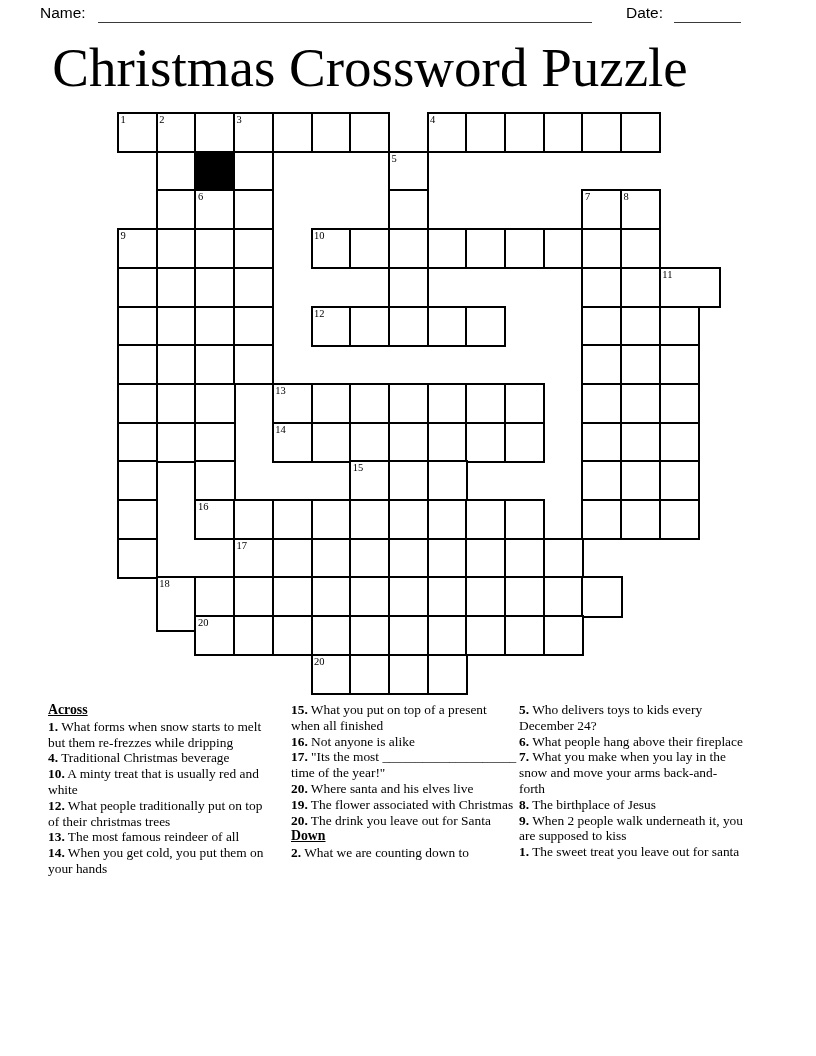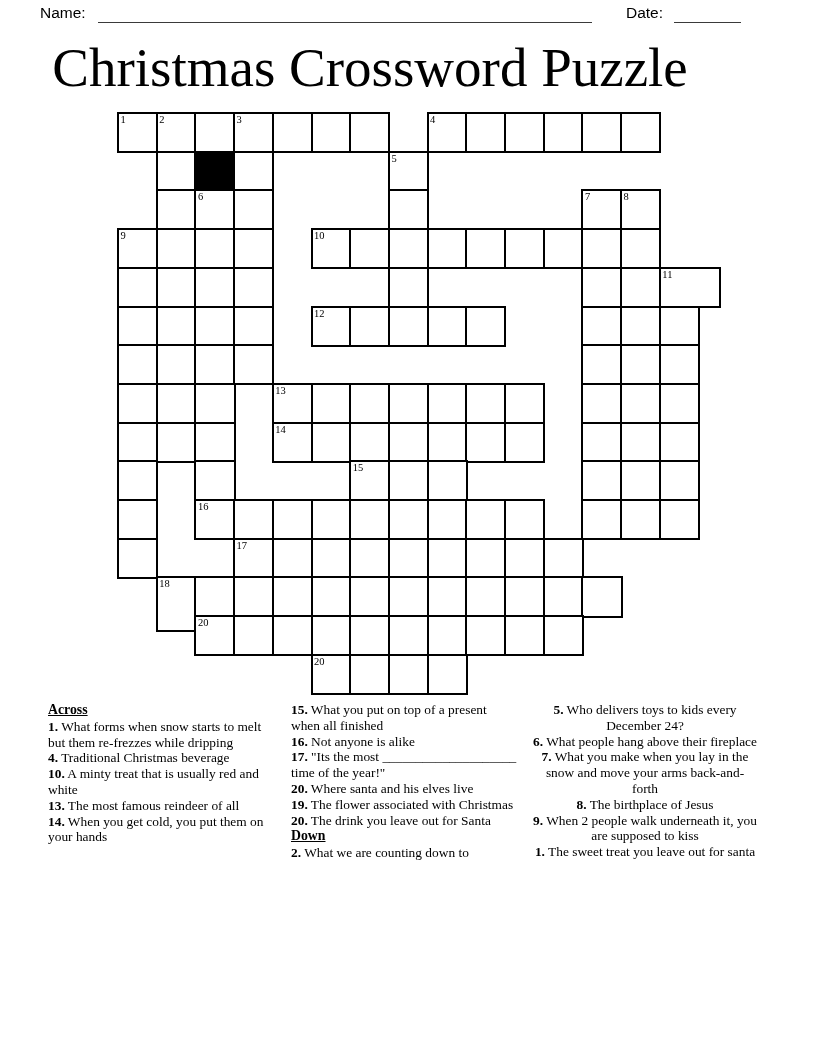--- a/index.html
+++ b/index.html
@@ -23,21 +23,21 @@
   .cell{position:absolute;box-sizing:border-box;border:2.5px solid #000;background:#fff;}
   .cell.black{background:#000;}
   .cell .num{position:absolute;left:1.5px;top:0px;font-size:10.5px;line-height:12px;
              font-family:"Liberation Serif",serif;color:#000;}
 
   
   .clue-col{position:absolute;top:702px;font-size:13.4px;line-height:15.8px;
             font-family:"Liberation Serif",serif;color:#000;}
   .clue-col-1{left:48px;width:220px;}
   .clue-col-2{left:291px;width:228px;}
-  .clue-col-3{left:533px;width:224px;text-align:center;}
+  .clue-col-3{left:519px;width:224px;}
   .clue-header{font-weight:bold;text-decoration:underline;font-size:13.8px;margin:0 0 1px 0;}
   .clue{margin:0;}
   .clue b{font-weight:bold;}
 </style>
 </head>
 <body>
 
 <div class="page">
 
   <span class="hdr-label name-label">Name:</span>
@@ -234,20 +234,21 @@
       <div class="cell" style="left: 232.2px; top: 541.8px; width: 41.2px; height: 41.2px;"></div>
       <div class="cell" style="left: 270.9px; top: 541.8px; width: 41.2px; height: 41.2px;"></div>
       <div class="cell" style="left: 309.6px; top: 541.8px; width: 41.2px; height: 41.2px;"></div>
     </div>
 
   <div class="clue-col clue-col-1" id="clue-col-1">
       <div class="clue-header">Across</div>
       <div class="clue"><b>1.</b> What forms when snow starts to melt but them re-frezzes while dripping</div>
       <div class="clue"><b>4.</b> Traditional Christmas beverage</div>
       <div class="clue"><b>10.</b> A minty treat that is usually red and white</div>
+      <div class="clue"><b>12.</b> What people traditionally put on top of their christmas trees</div>
       <div class="clue"><b>13.</b> The most famous reindeer of all</div>
       <div class="clue"><b>14.</b> When you get cold, you put them on your hands</div>
     </div>
   <div class="clue-col clue-col-2" id="clue-col-2">
       <div class="clue"><b>15.</b> What you put on top of a present when all finished</div>
       <div class="clue"><b>16.</b> Not anyone is alike</div>
       <div class="clue"><b>17.</b> "Its the most ____________________ time of the year!"</div>
       <div class="clue"><b>20.</b> Where santa and his elves live</div>
       <div class="clue"><b>19.</b> The flower associated with Christmas</div>
       <div class="clue"><b>20.</b> The drink you leave out for Santa</div>

